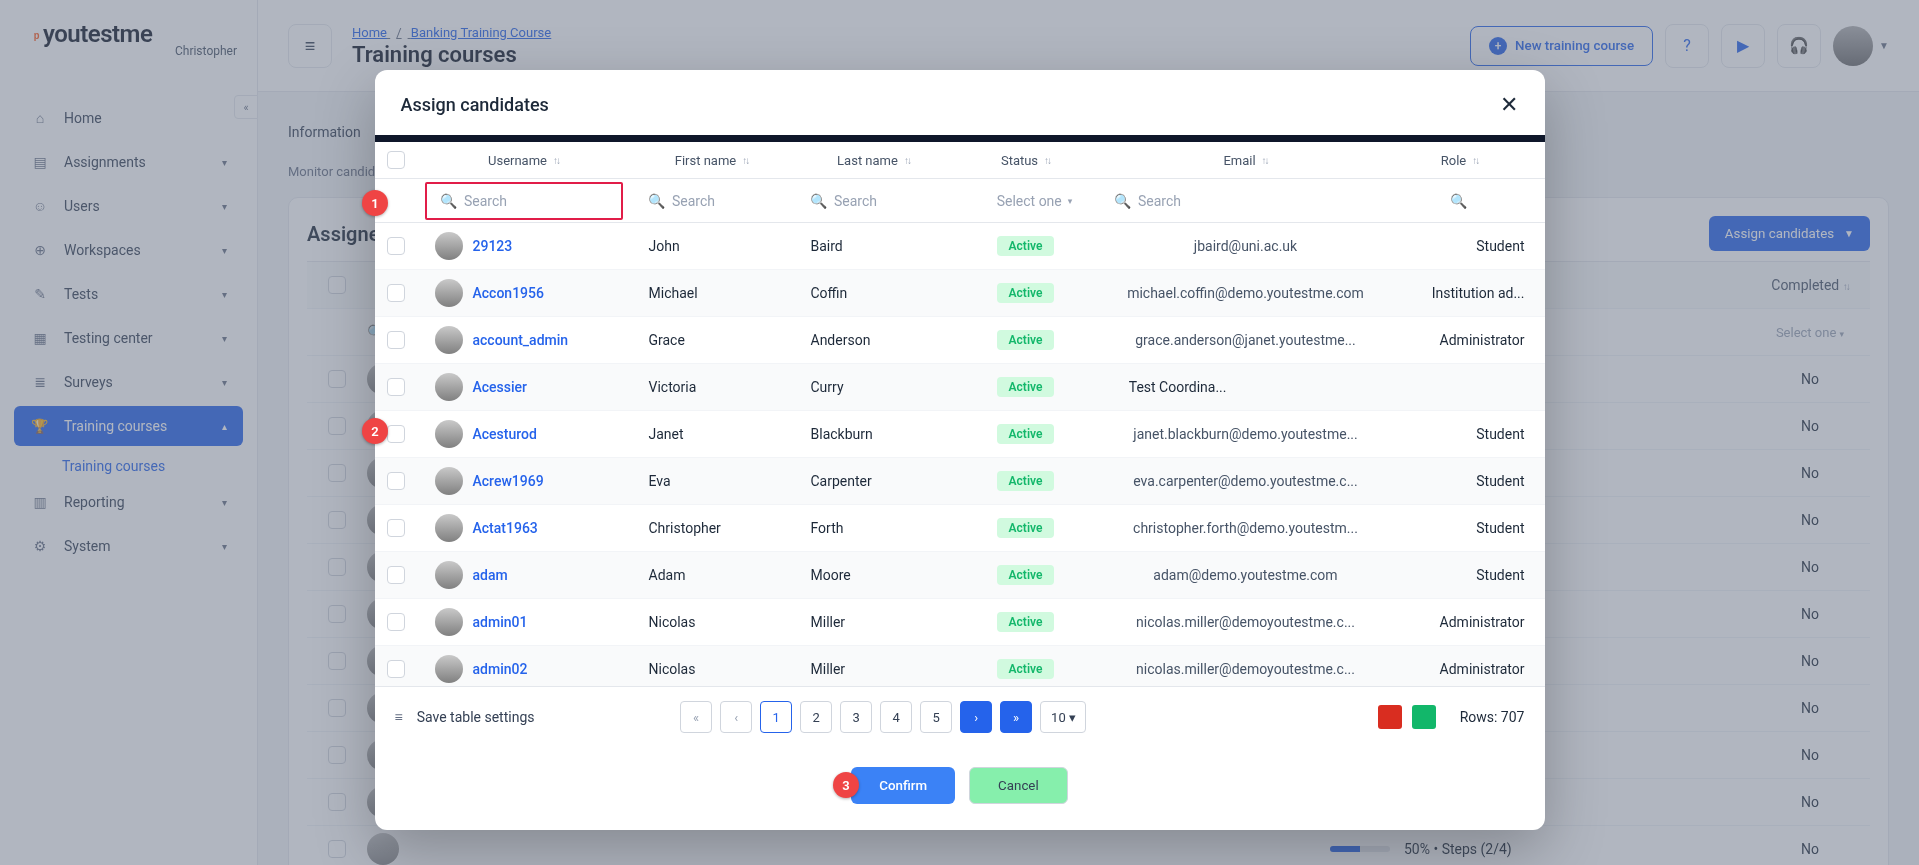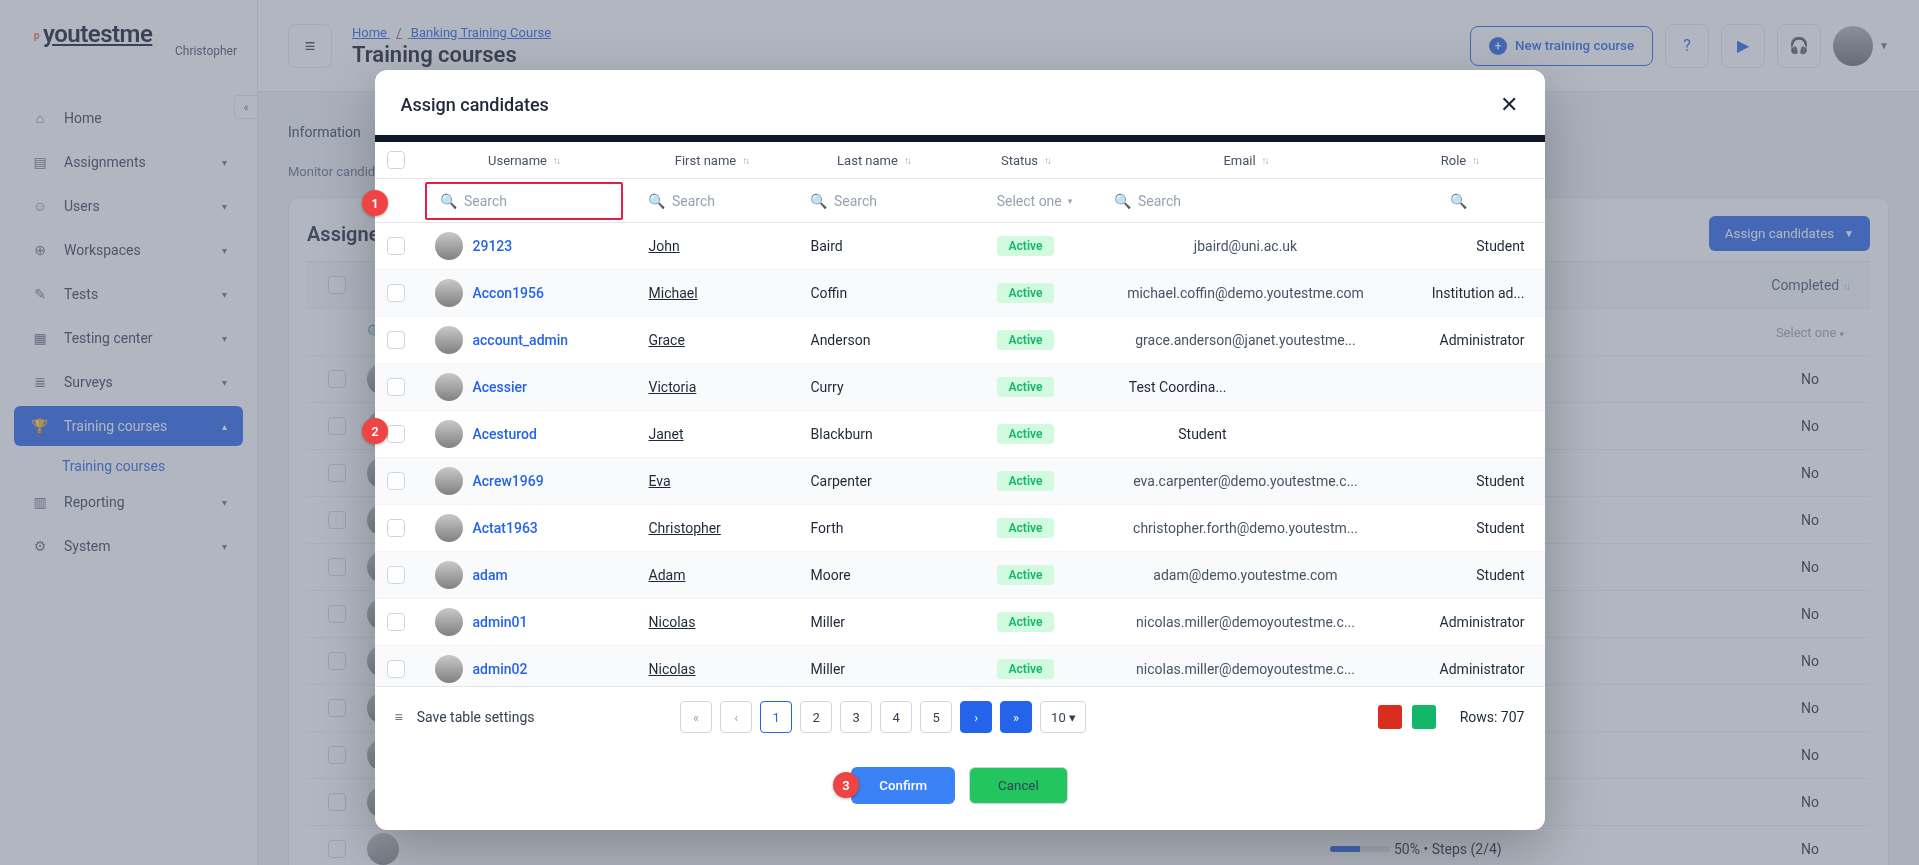--- a/index.html
+++ b/index.html
@@ -3,21 +3,21 @@
 <meta charset="utf-8">
 <style>
 * { box-sizing: border-box; margin: 0; padding: 0; font-family: -apple-system, BlinkMacSystemFont, "Segoe UI", Roboto, Arial, sans-serif; }
 body { background: #f2f4f7; color: #1d2939; font-size: 14px; overflow: hidden; }
 
 .app { width: 1919px; height: 865px; position: relative; }
 
 
 .sidebar { position: absolute; left: 0; top: 0; width: 258px; height: 100%; background: #fff; border-right: 1px solid #e4e7ec; padding: 20px 0 0 0; }
 .logo { padding: 0 20px 30px 34px; }
-.logo-txt { font-size: 24px; font-weight: 600; color: #101828; letter-spacing: -0.5px; text-decoration: underline; }
+.logo-txt { font-size: 24px; font-weight: 600; color: #101828; letter-spacing: -0.5px; }
 .logo-mark { color:#ff5a1f; font-weight:700; }
 .logo-sub { font-size: 12px; text-align: right; color: #475467; margin-top:-4px; }
 .collapse-btn { position:absolute; right:-1px; top:95px; width:24px; height:24px; border:1px solid #e4e7ec; background:#fff; border-radius:4px 0 0 4px; display:flex; align-items:center; justify-content:center; font-size:11px; color:#667085; }
 
 .nav { padding: 10px 14px; }
 .nav-item { display:flex; align-items:center; gap:14px; padding:12px 16px; color:#344054; border-radius:6px; margin-bottom:4px; cursor:pointer; }
 .nav-item .chev { margin-left:auto; font-size:10px; color:#667085;}
 .nav-item.active { background:#2563eb; color:#fff; }
 .nav-item.active .chev { color:#fff; }
 .nav-sub { padding:8px 16px 8px 48px; color:#2563eb; cursor:pointer; font-size:14px;}
@@ -42,21 +42,21 @@
 .subnote { color:#667085; font-size:13px; margin-bottom:18px;}
 .panel { background:#fff; border:1px solid #e4e7ec; border-radius:10px; padding:18px; }
 .panel-head { display:flex; align-items:center; justify-content:space-between; margin-bottom:10px;}
 .panel-title { font-size:20px; font-weight:600;}
 .btn-primary { background:#2563eb; color:#fff; border:none; padding:10px 16px; border-radius:6px; display:flex; align-items:center; gap:10px;}
 .bg-row { display:flex; align-items:center; height:47px; border-top:1px solid #eef2f6; }
 .bg-chk { width:60px; display:flex; justify-content:center;}
 .chkbox { width:18px; height:18px; border:1.5px solid #d0d5dd; border-radius:4px; background:#fff;}
 .bg-av { width:50px; }
 .bg-av .av { width:32px;height:32px;border-radius:50%;background:linear-gradient(#c7c7c7,#8a8a8a);}
-.bg-prog-col { margin-left:auto; display:flex; align-items:center; gap:4px; width:420px;}
+.bg-prog-col { margin-left:auto; display:flex; align-items:center; gap:14px; width:420px;}
 .prog-bar { flex:0 0 60px; height:6px; background:#e4e7ec; border-radius:3px; overflow:hidden;}
 .prog-fill { height:100%; background:#2563eb;}
 .comp-col { width:120px; text-align:center;}
 .pg-btn { width:32px;height:32px;border:1px solid #d0d5dd;border-radius:4px;display:inline-flex;align-items:center;justify-content:center;color:#344054;font-size:13px;}
 .pg-btn.solid { background:#2563eb; color:#fff; border-color:#2563eb;}
 .pg-btn.disabled { color:#98a2b3;}
 .export-ic { width:24px;height:24px;border-radius:3px;}
 .export-pdf{background:#d92d20;}
 .export-xls{background:#12b76a;}
 
@@ -90,35 +90,35 @@
 .ms-email{width:298px;}
 .ms-role{width:130px; justify-content:center; padding-left:0;}
 .highlight-box{ border:2px solid #e11d48; height:38px; margin:3px 4px; border-radius:2px;}
 
 .mrow { display:flex; height:47px; align-items:center; border-bottom:1px solid #f2f4f7;}
 .mrow.alt{ background:#f9fafb;}
 .cell{ display:flex; align-items:center; }
 .c-user{ width:214px; gap:10px; padding-left:18px;}
 .c-user .av{width:28px;height:28px;border-radius:50%;background:linear-gradient(#c9c9c9,#808080);}
 .c-user .uname{ color:#2563eb; font-weight:500;}
-.c-first{width:162px; padding-left:18px;text-decoration:underline;}
+.c-first{width:162px; padding-left:18px;}
 .c-last{width:162px; padding-left:18px;}
 .c-status{width:142px; justify-content:center;}
 .badge{ background:#d1fadf; color:#12b76a; font-weight:600; font-size:12px; padding:3px 12px; border-radius:4px;}
 .c-email{width:298px; justify-content:center; color:#475467; white-space:nowrap; overflow:hidden; text-overflow:ellipsis; display:block; text-align:center; line-height:47px;}
 .c-role{width:130px; justify-content:center; white-space:nowrap; overflow:hidden; text-overflow:ellipsis; display:block; text-align:right; line-height:47px;}
 
 .mfooter { display:flex; align-items:center; padding:14px 20px; border-top:1px solid #e4e7ec;}
 .mfooter .left{ display:flex; align-items:center; gap:14px; color:#344054;}
 .mfooter .center{ margin:0 auto; display:flex; gap:8px; align-items:center;}
 .mfooter .right{ display:flex; align-items:center; gap:10px; margin-left:auto;}
 
 .modal-actions { display:flex; gap:14px; justify-content:center; padding:20px 0 26px 0; position:relative;}
 .btn-confirm{ background:#3b82f6; color:#fff; border:none; padding:10px 28px; border-radius:6px; font-weight:500;}
-.btn-cancel{ background:#22c55e; border:1px solid #d0d5dd; color:#344054; padding:10px 28px; border-radius:6px;}
+.btn-cancel{ background:#86efac; border:1px solid #d0d5dd; color:#344054; padding:10px 28px; border-radius:6px;}
 
 .callout{ position:absolute; width:26px;height:26px;border-radius:50%;background:#ef4444;color:#fff;display:flex;align-items:center;justify-content:center;font-weight:600;font-size:13px;box-shadow:0 1px 3px rgba(0,0,0,.3);}
 </style>
 </head>
 <body>
 
 <div class="app">
 
   <aside class="sidebar">
     <div class="logo">
@@ -543,20 +543,21 @@
             </div>
             <div class="cell c-user">
               <div class="av"></div>
               <a class="uname">Acesturod</a>
             </div>
             <div class="cell c-first">Janet</div>
             <div class="cell c-last">Blackburn</div>
             <div class="cell c-status">
               <span class="badge">Active</span>
             </div>
+            <span class="c-email">janet.blackburn@demo.youtestme...</span>
             <span class="c-role">Student</span>
           </div>
           <div class="mrow alt">
             <div class="mcol-chk">
               <div class="chkbox"></div>
             </div>
             <div class="cell c-user">
               <div class="av"></div>
               <a class="uname">Acrew1969</a>
             </div>

